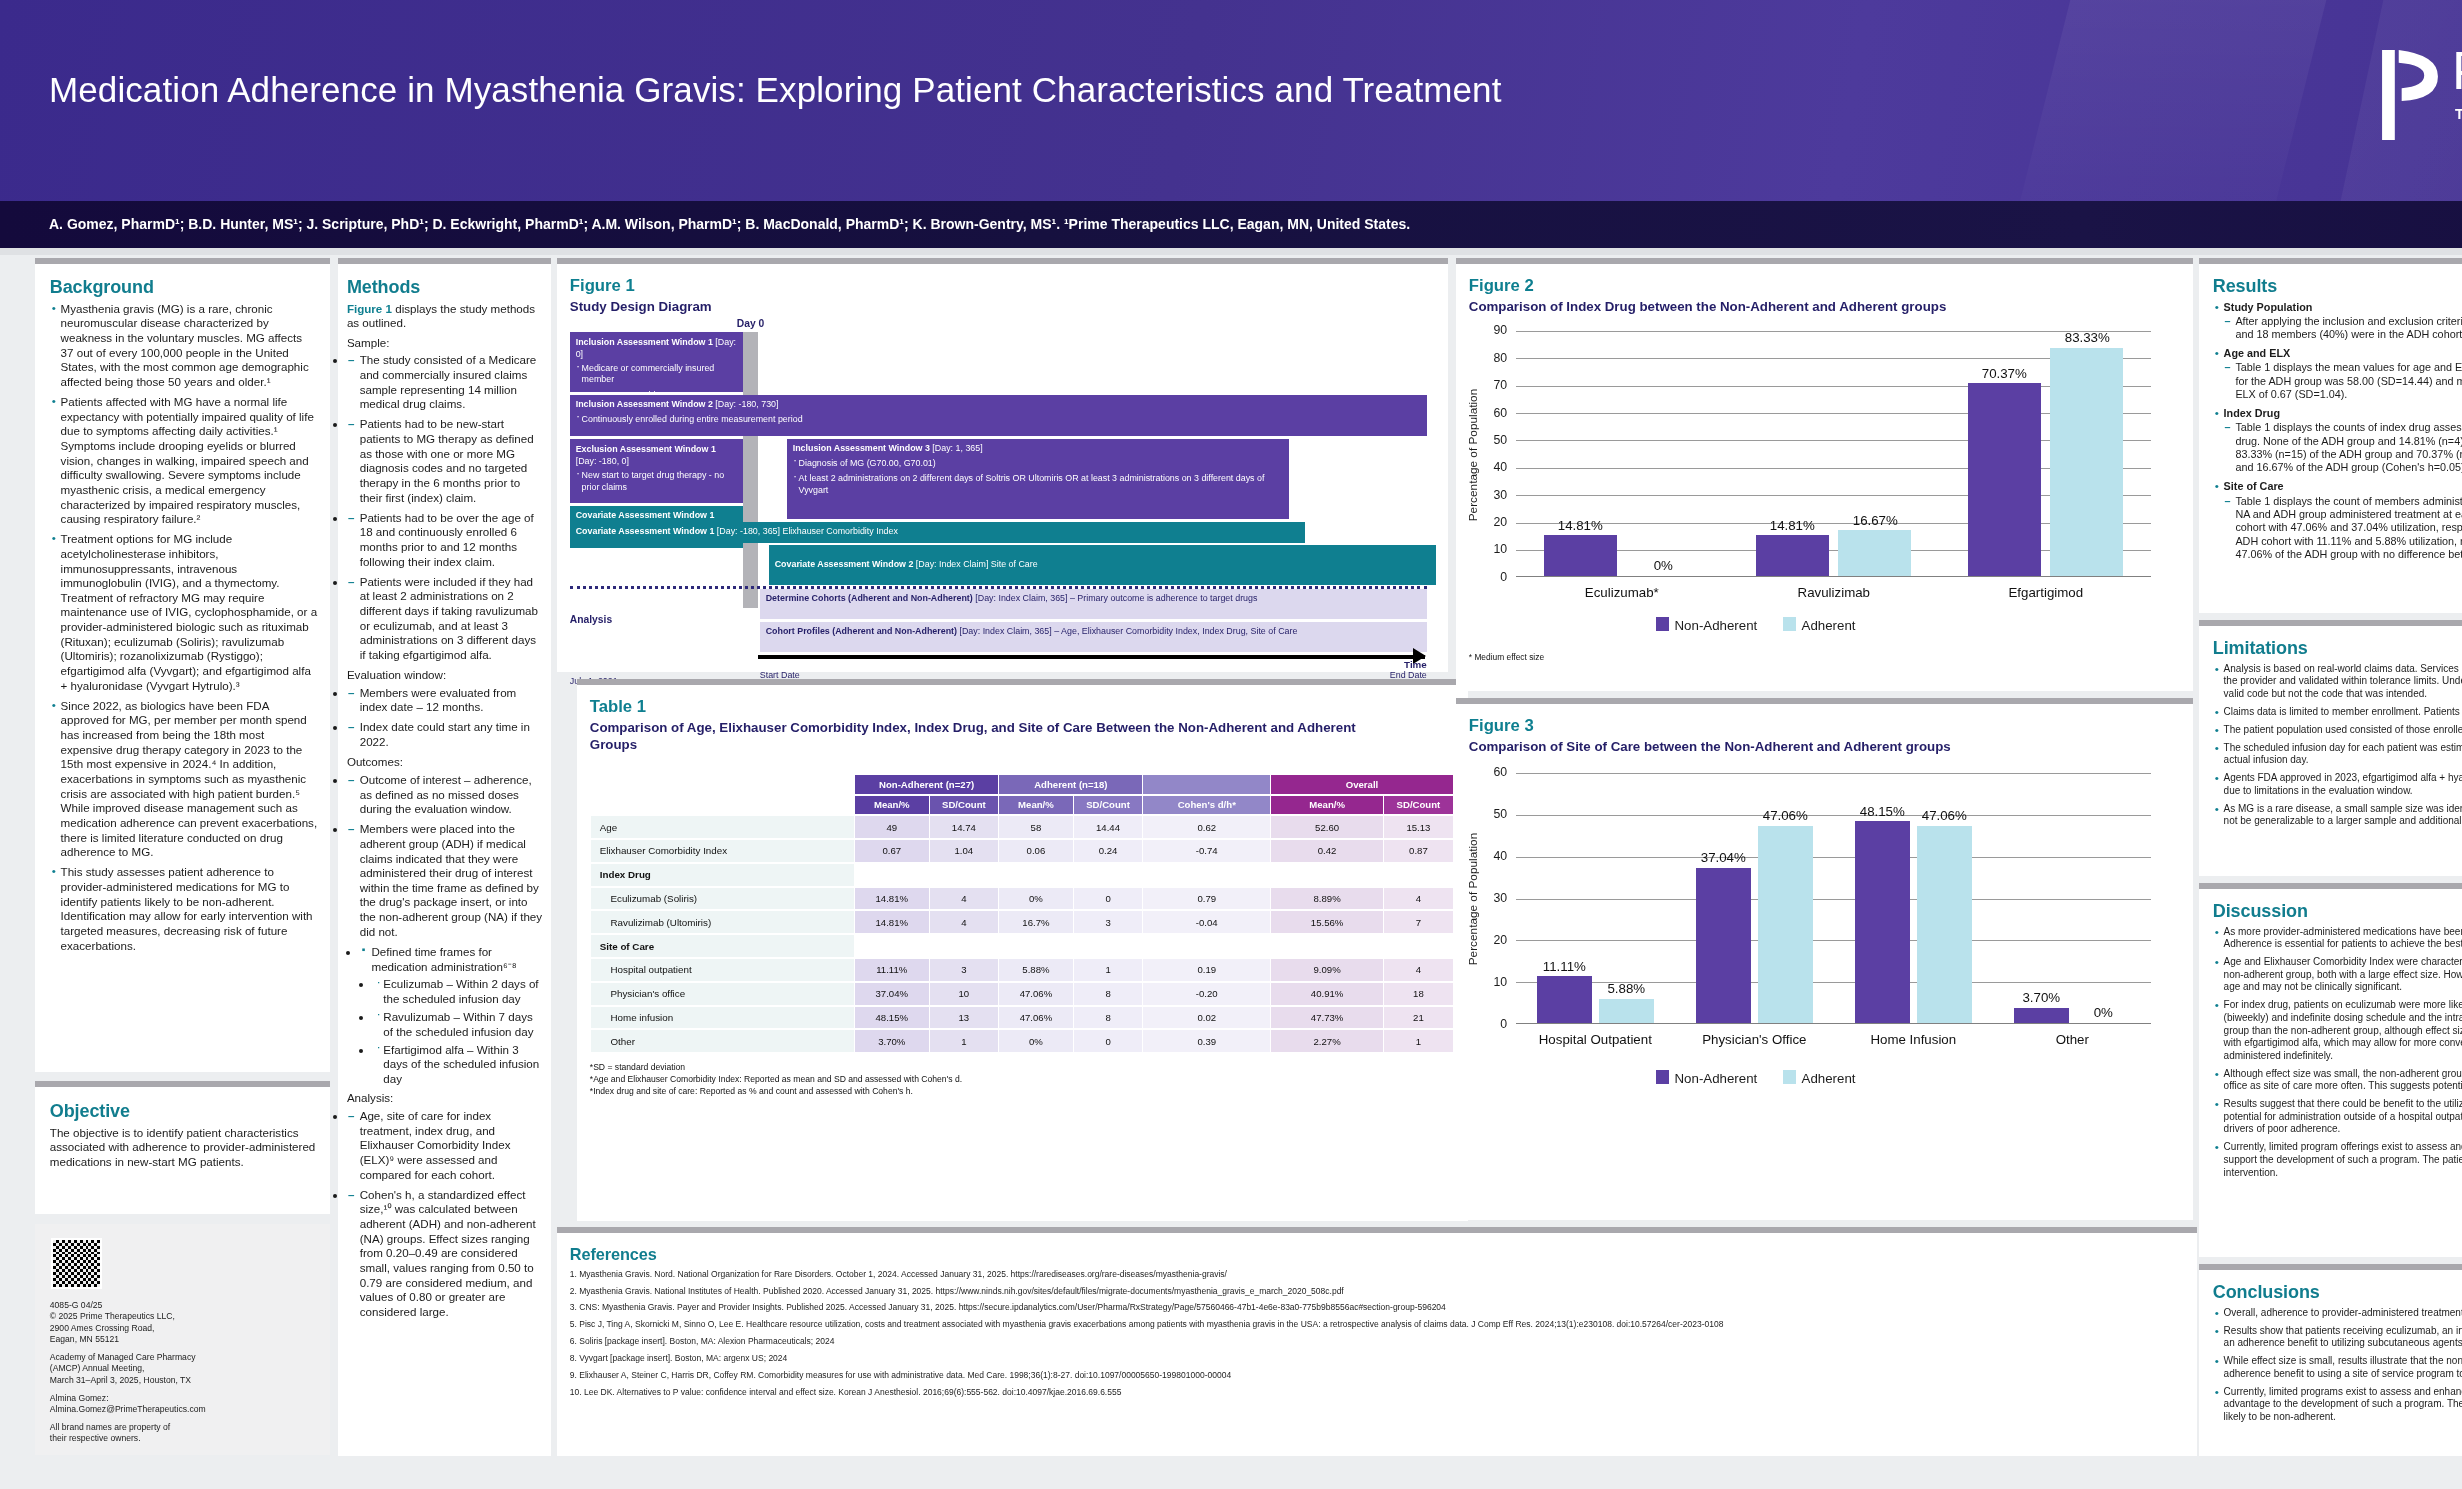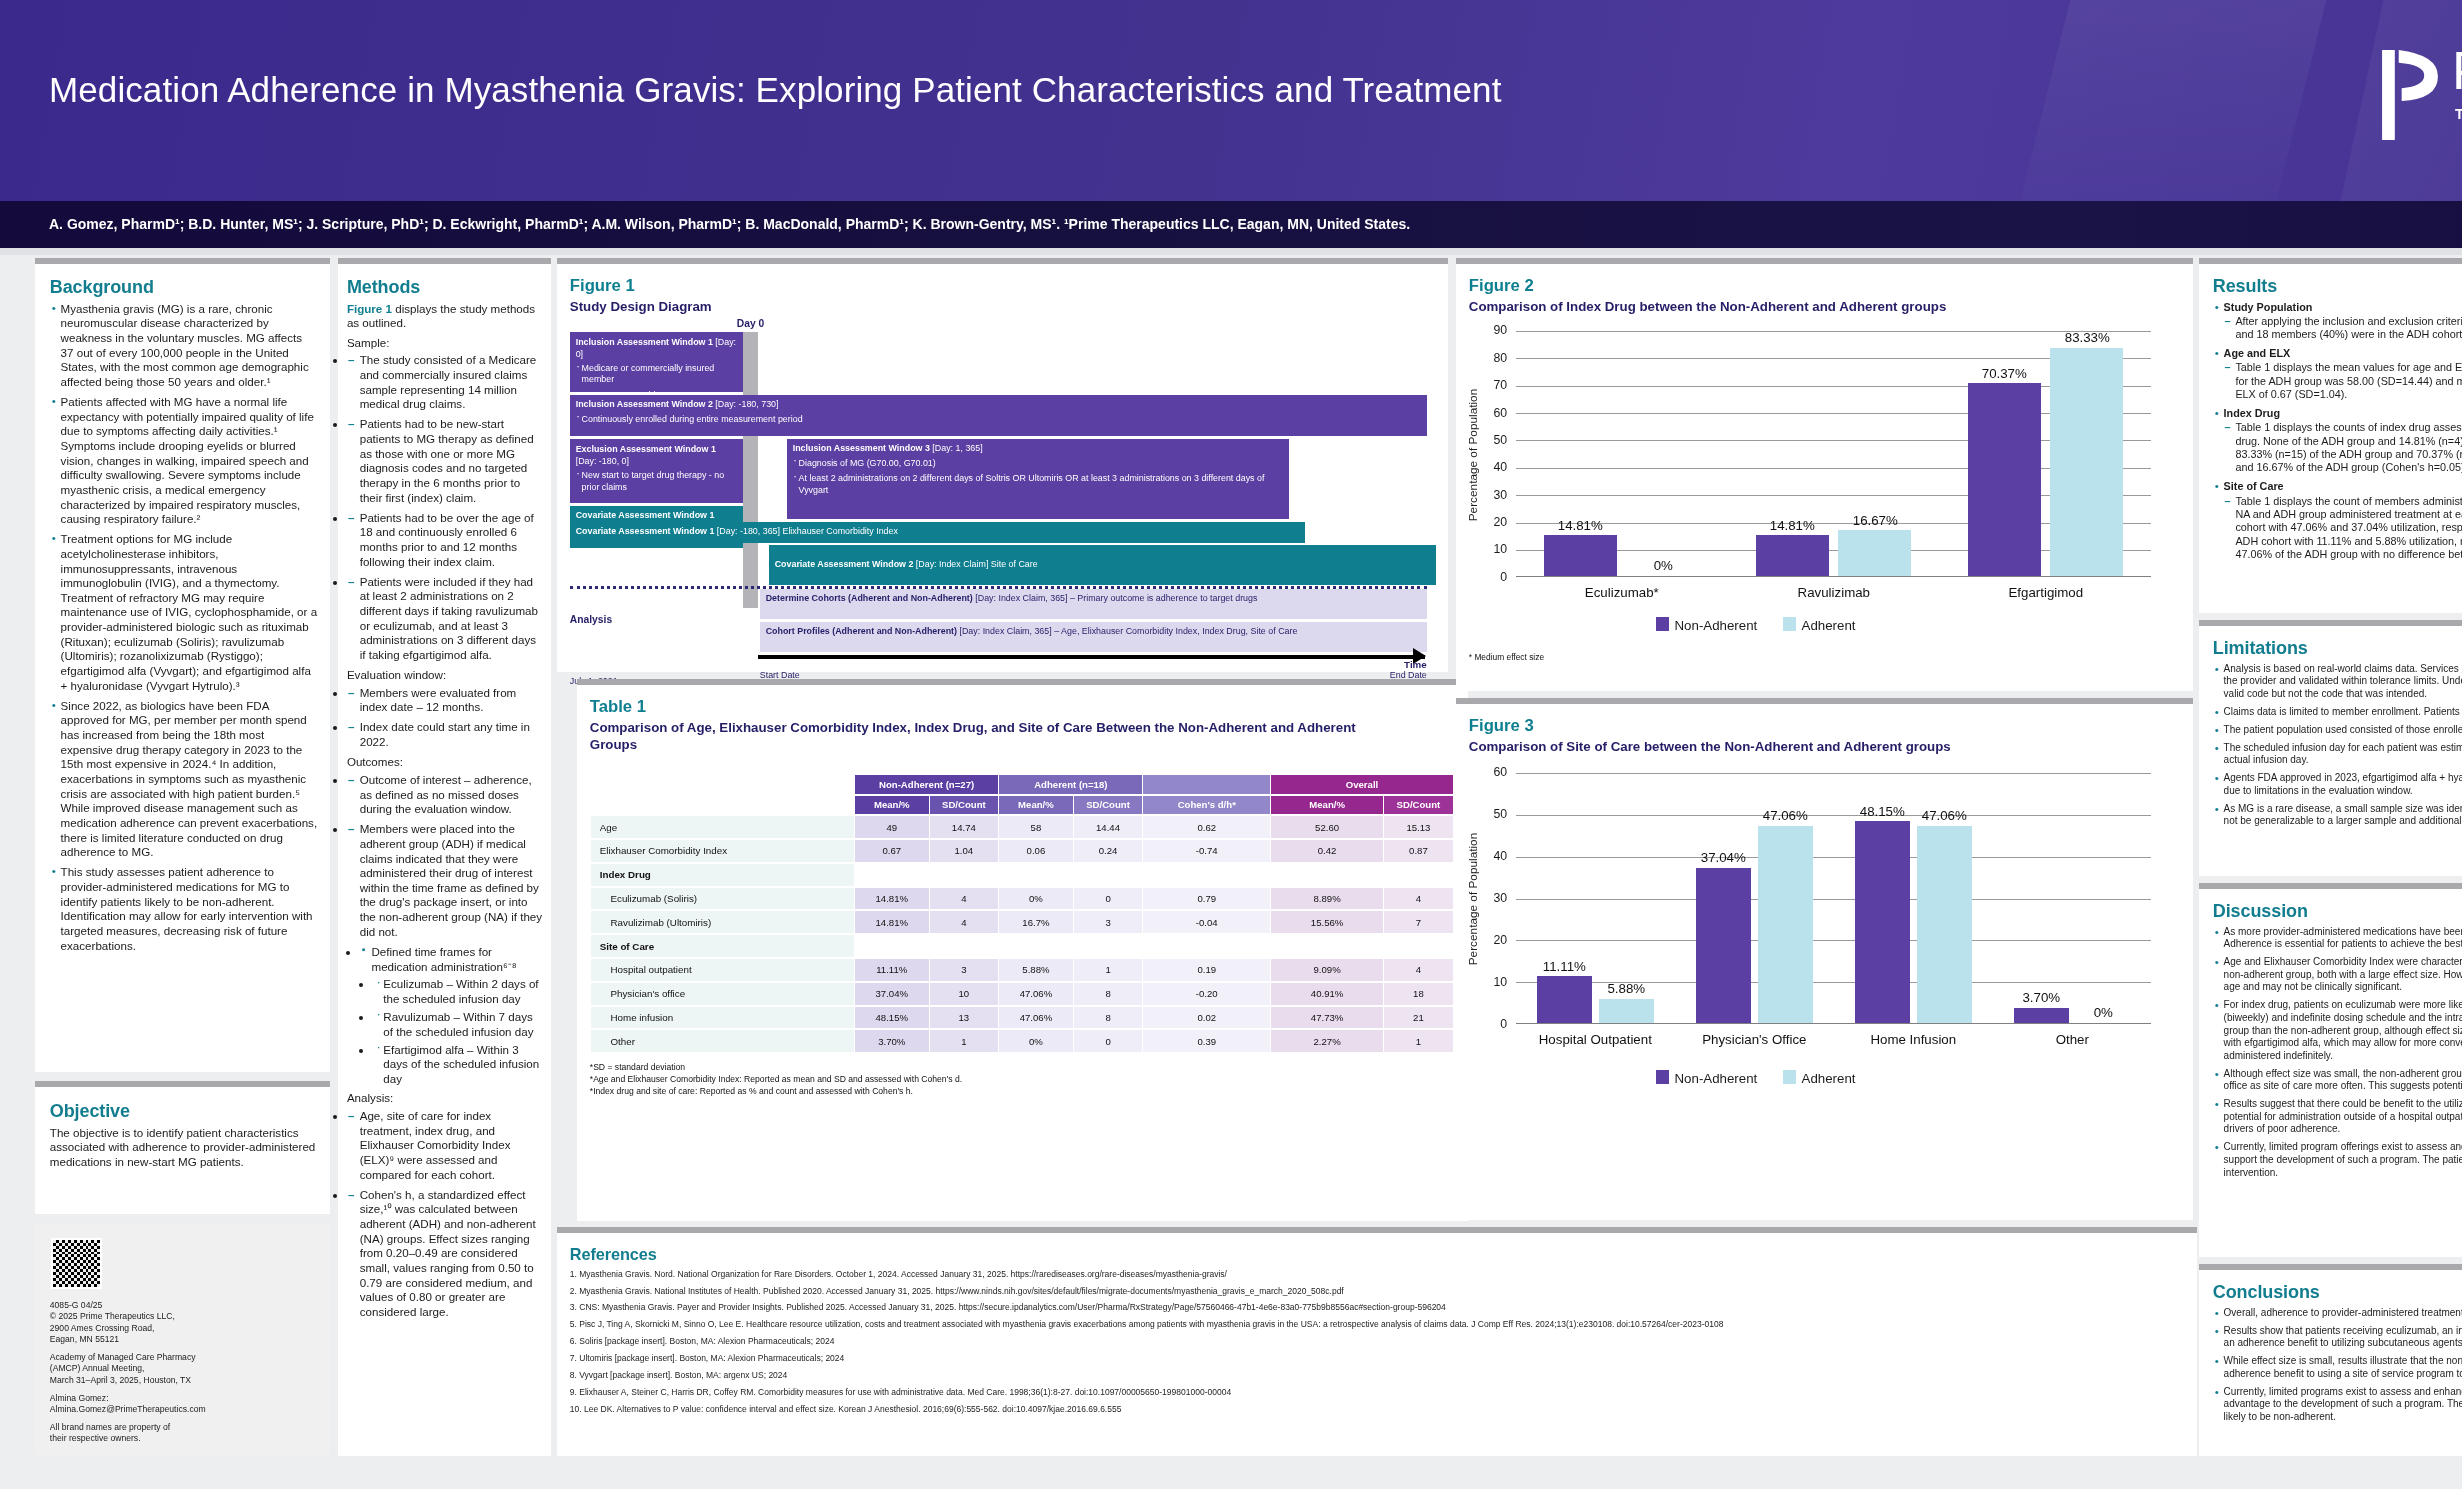--- a/index.html
+++ b/index.html
@@ -657,21 +657,20 @@
   <div class="panel" id="p-refs">
     <div class="bar"></div>
     <div class="inner">
       <h2 class="sec sm">References</h2>
       <ul class="reflist" style="margin-top:4.9px;">
         <li>1. Myasthenia Gravis. Nord. National Organization for Rare Disorders. October 1, 2024. Accessed January 31, 2025. https://rarediseases.org/rare-diseases/myasthenia-gravis/</li>
         <li>2. Myasthenia Gravis. National Institutes of Health. Published 2020. Accessed January 31, 2025. https://www.ninds.nih.gov/sites/default/files/migrate-documents/myasthenia_gravis_e_march_2020_508c.pdf</li>
         <li>3. CNS: Myasthenia Gravis. Payer and Provider Insights. Published 2025. Accessed January 31, 2025. https://secure.ipdanalytics.com/User/Pharma/RxStrategy/Page/57560466-47b1-4e6e-83a0-775b9b8556ac#section-group-596204</li>
         <li>5. Pisc J, Ting A, Skornicki M, Sinno O, Lee E. Healthcare resource utilization, costs and treatment associated with myasthenia gravis exacerbations among patients with myasthenia gravis in the USA: a retrospective analysis of claims data. J Comp Eff Res. 2024;13(1):e230108. doi:10.57264/cer-2023-0108</li>
         <li>6. Soliris [package insert]. Boston, MA: Alexion Pharmaceuticals; 2024</li>
-        <li>7. Ultomiris [package insert]. Boston, MA: Alexion Pharmaceuticals; 2024</li>
         <li>8. Vyvgart [package insert]. Boston, MA: argenx US; 2024</li>
         <li>9. Elixhauser A, Steiner C, Harris DR, Coffey RM. Comorbidity measures for use with administrative data. Med Care. 1998;36(1):8-27. doi:10.1097/00005650-199801000-00004</li>
         <li>10. Lee DK. Alternatives to P value: confidence interval and effect size. Korean J Anesthesiol. 2016;69(6):555-562. doi:10.4097/kjae.2016.69.6.555</li>
       </ul>
     </div>
   </div>
 
 </div>
 
 

